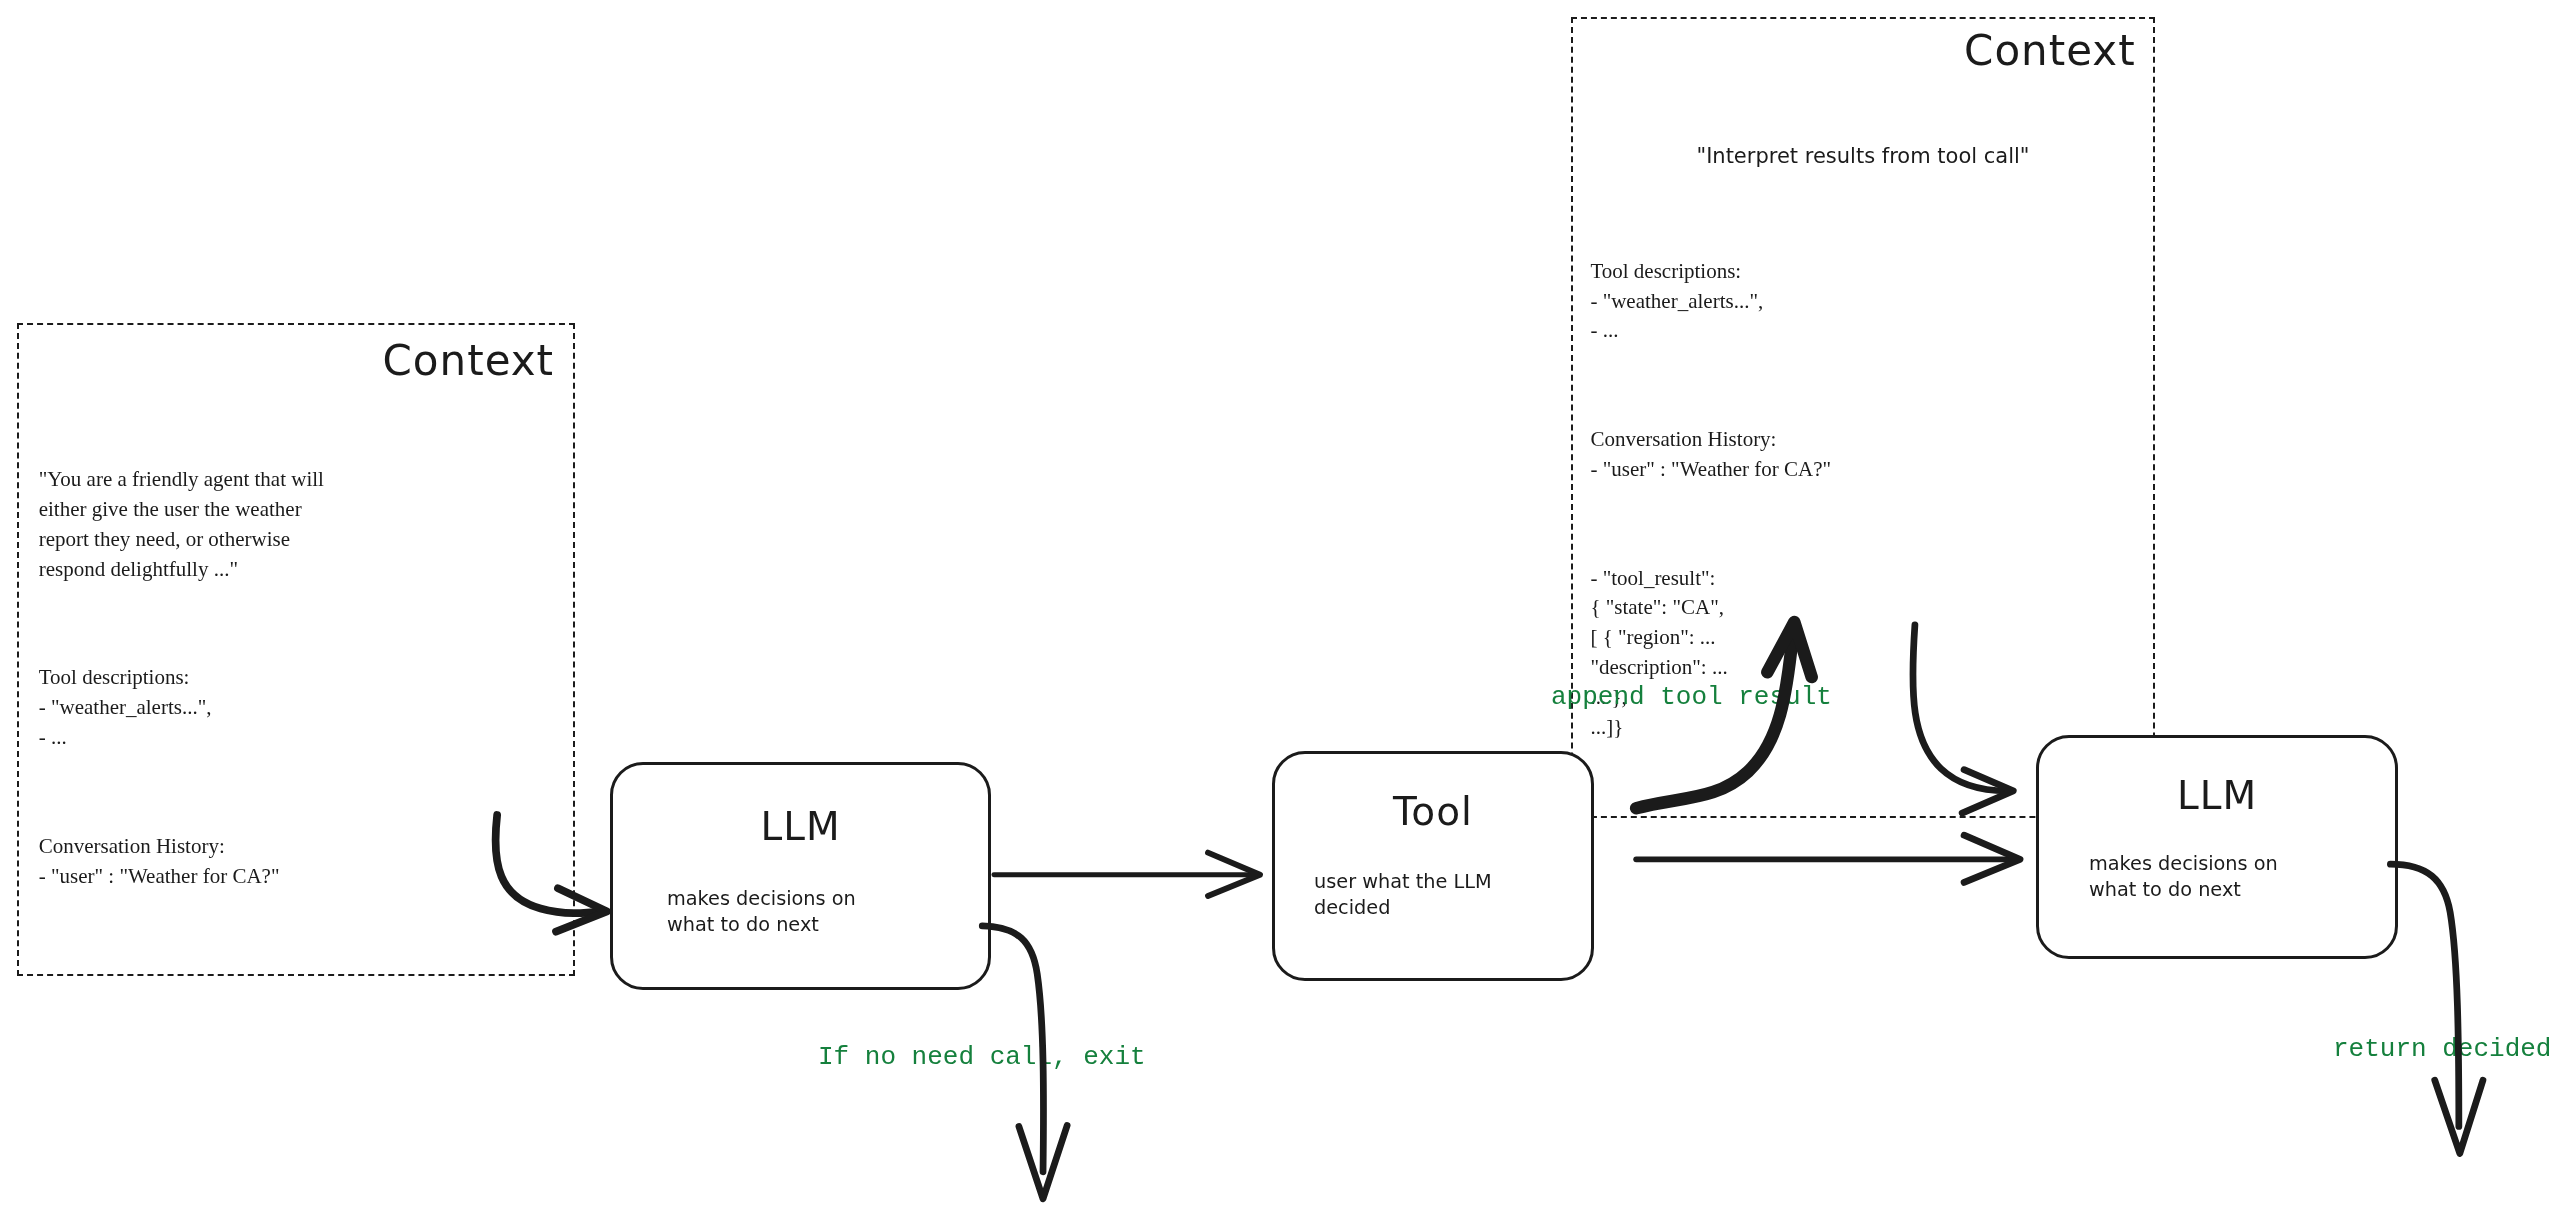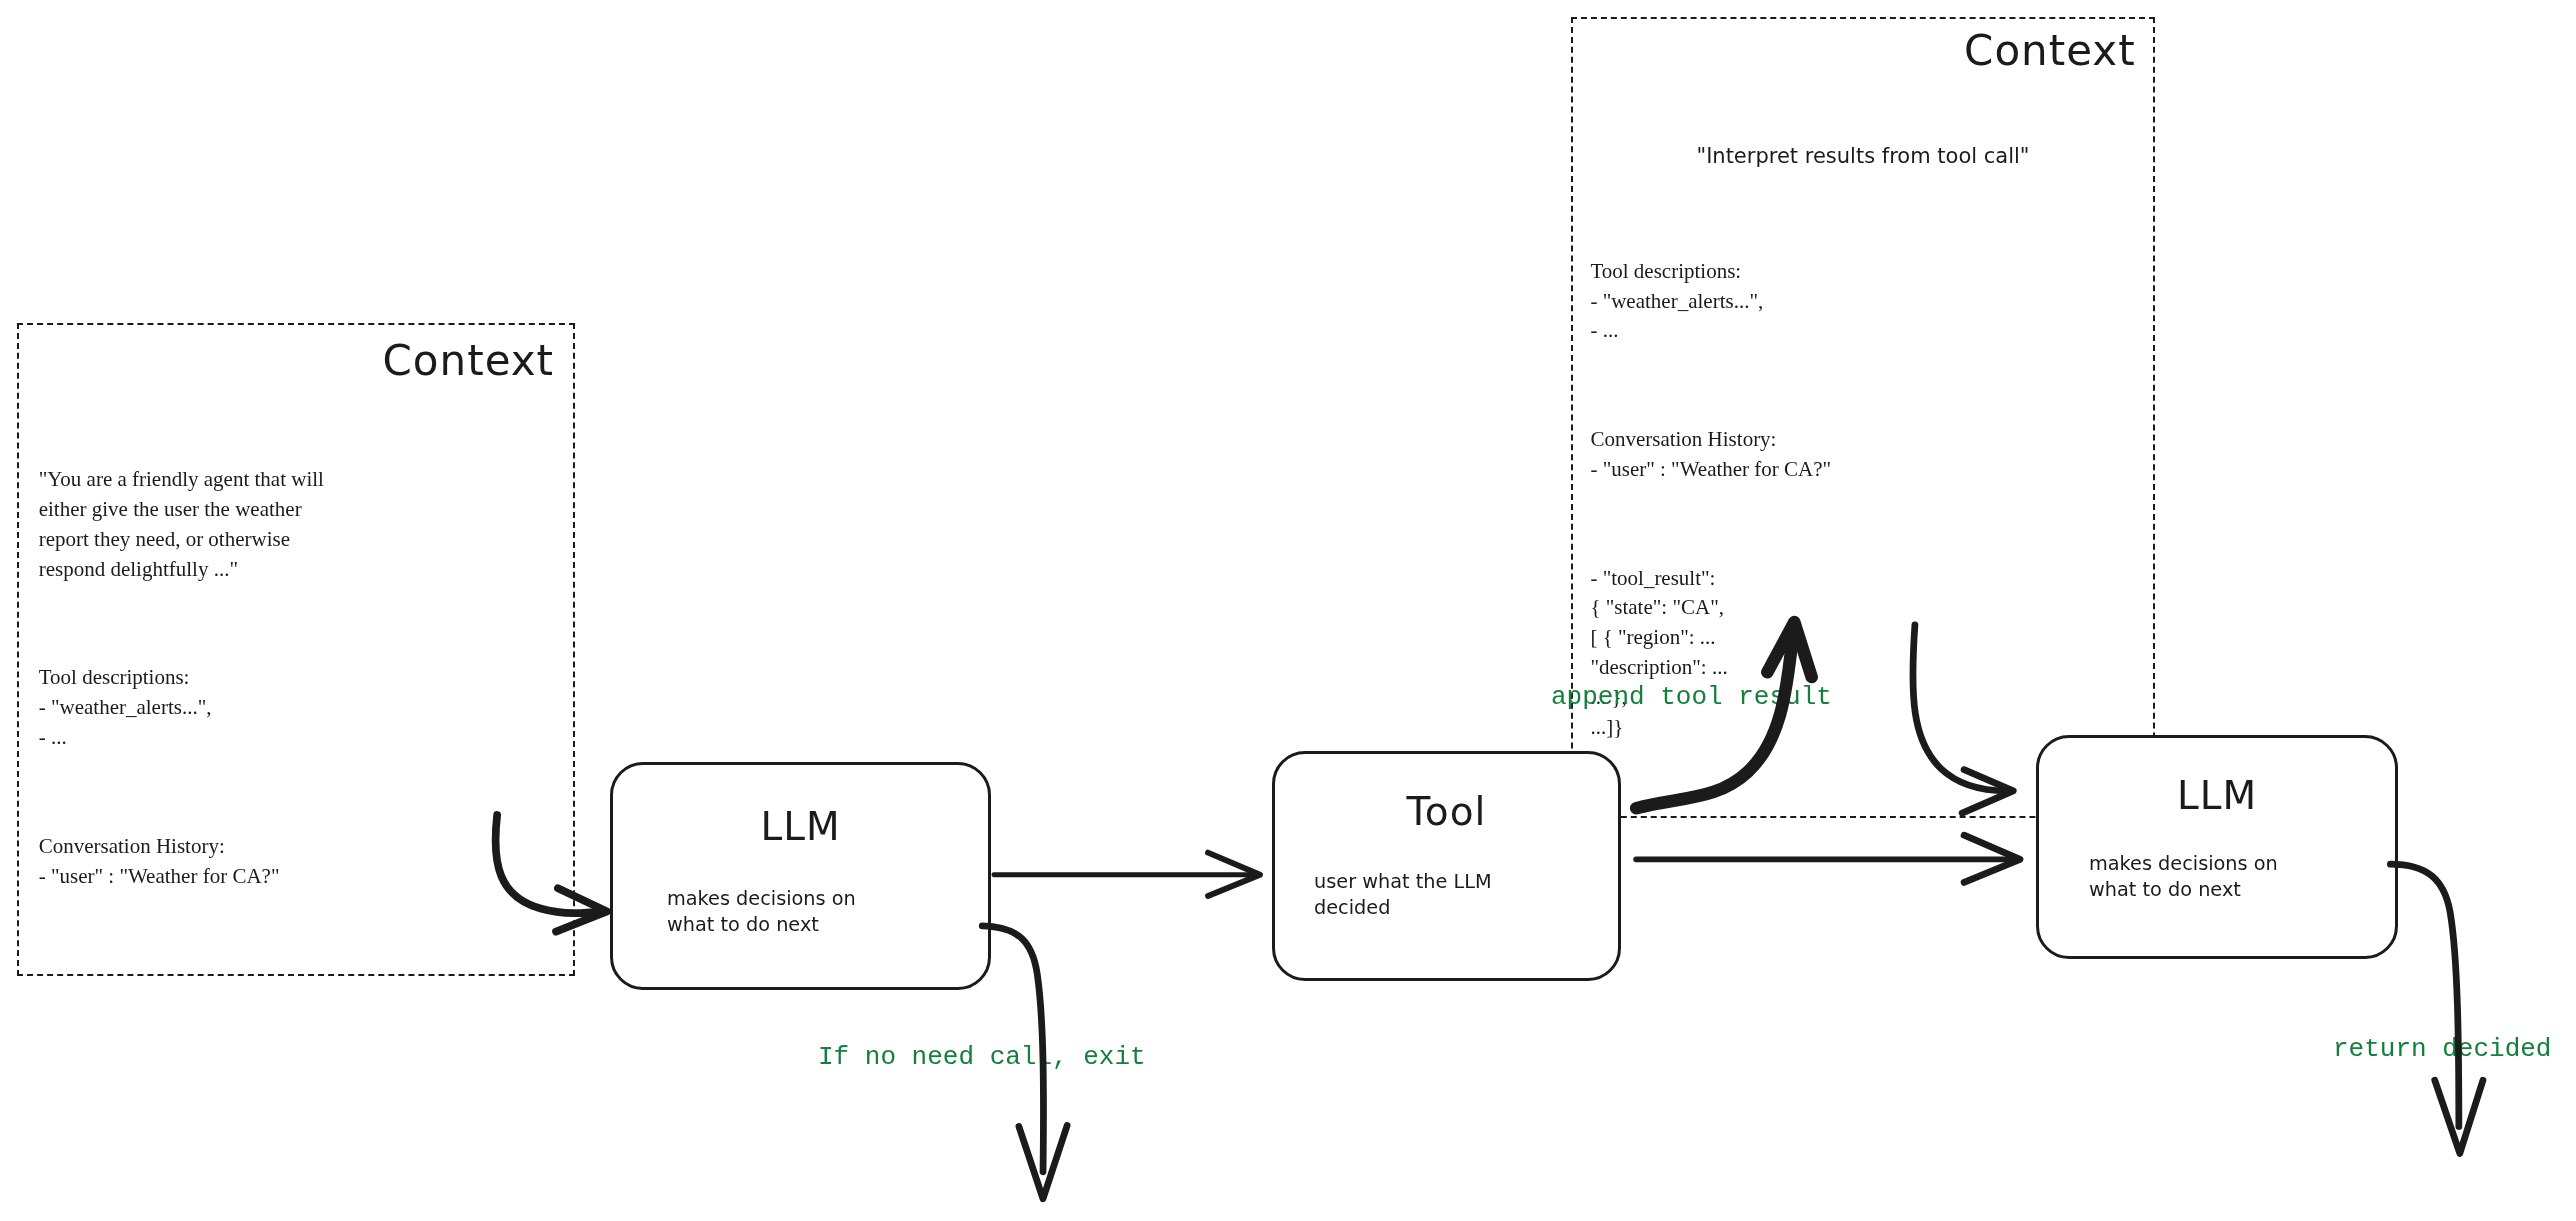--- a/index.html
+++ b/index.html
@@ -84,21 +84,21 @@
     color: #1b1b1b;
     white-space: pre-line;
     margin: 0;
     text-align: left;
     align-self: flex-start;
   }
   #node-llm1 { left: 610px; top: 762px; width: 381px; height: 228px; }
   #node-llm1 .node-title { margin-top: 39px; }
   #node-llm1 .node-sub  { margin: 37px 0 0 54px; }
 
-  #node-tool { left: 1272px; top: 751px; width: 349px; height: 230px; }
+  #node-tool { left: 1272px; top: 751px; width: 322px; height: 230px; }
   #node-tool .node-title { margin-top: 35px; }
   #node-tool .node-sub  { margin: 35px 0 0 39px; }
 
   #node-llm2 { left: 2036px; top: 735px; width: 362px; height: 224px; }
   #node-llm2 .node-title { margin-top: 35px; }
   #node-llm2 .node-sub  { margin: 33px 0 0 50px; }
 
   
   .edge-label {
     position: absolute;

